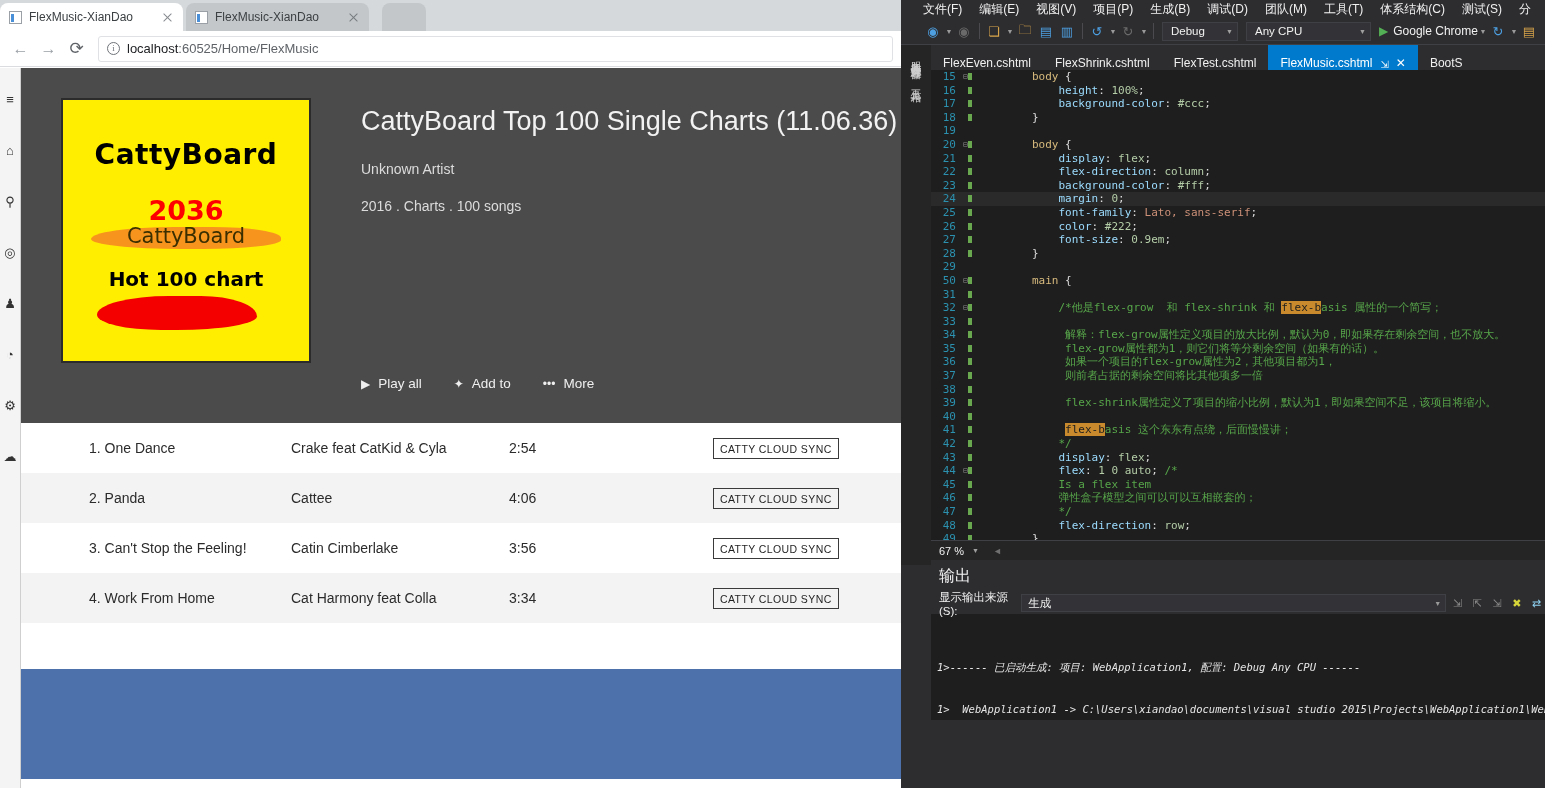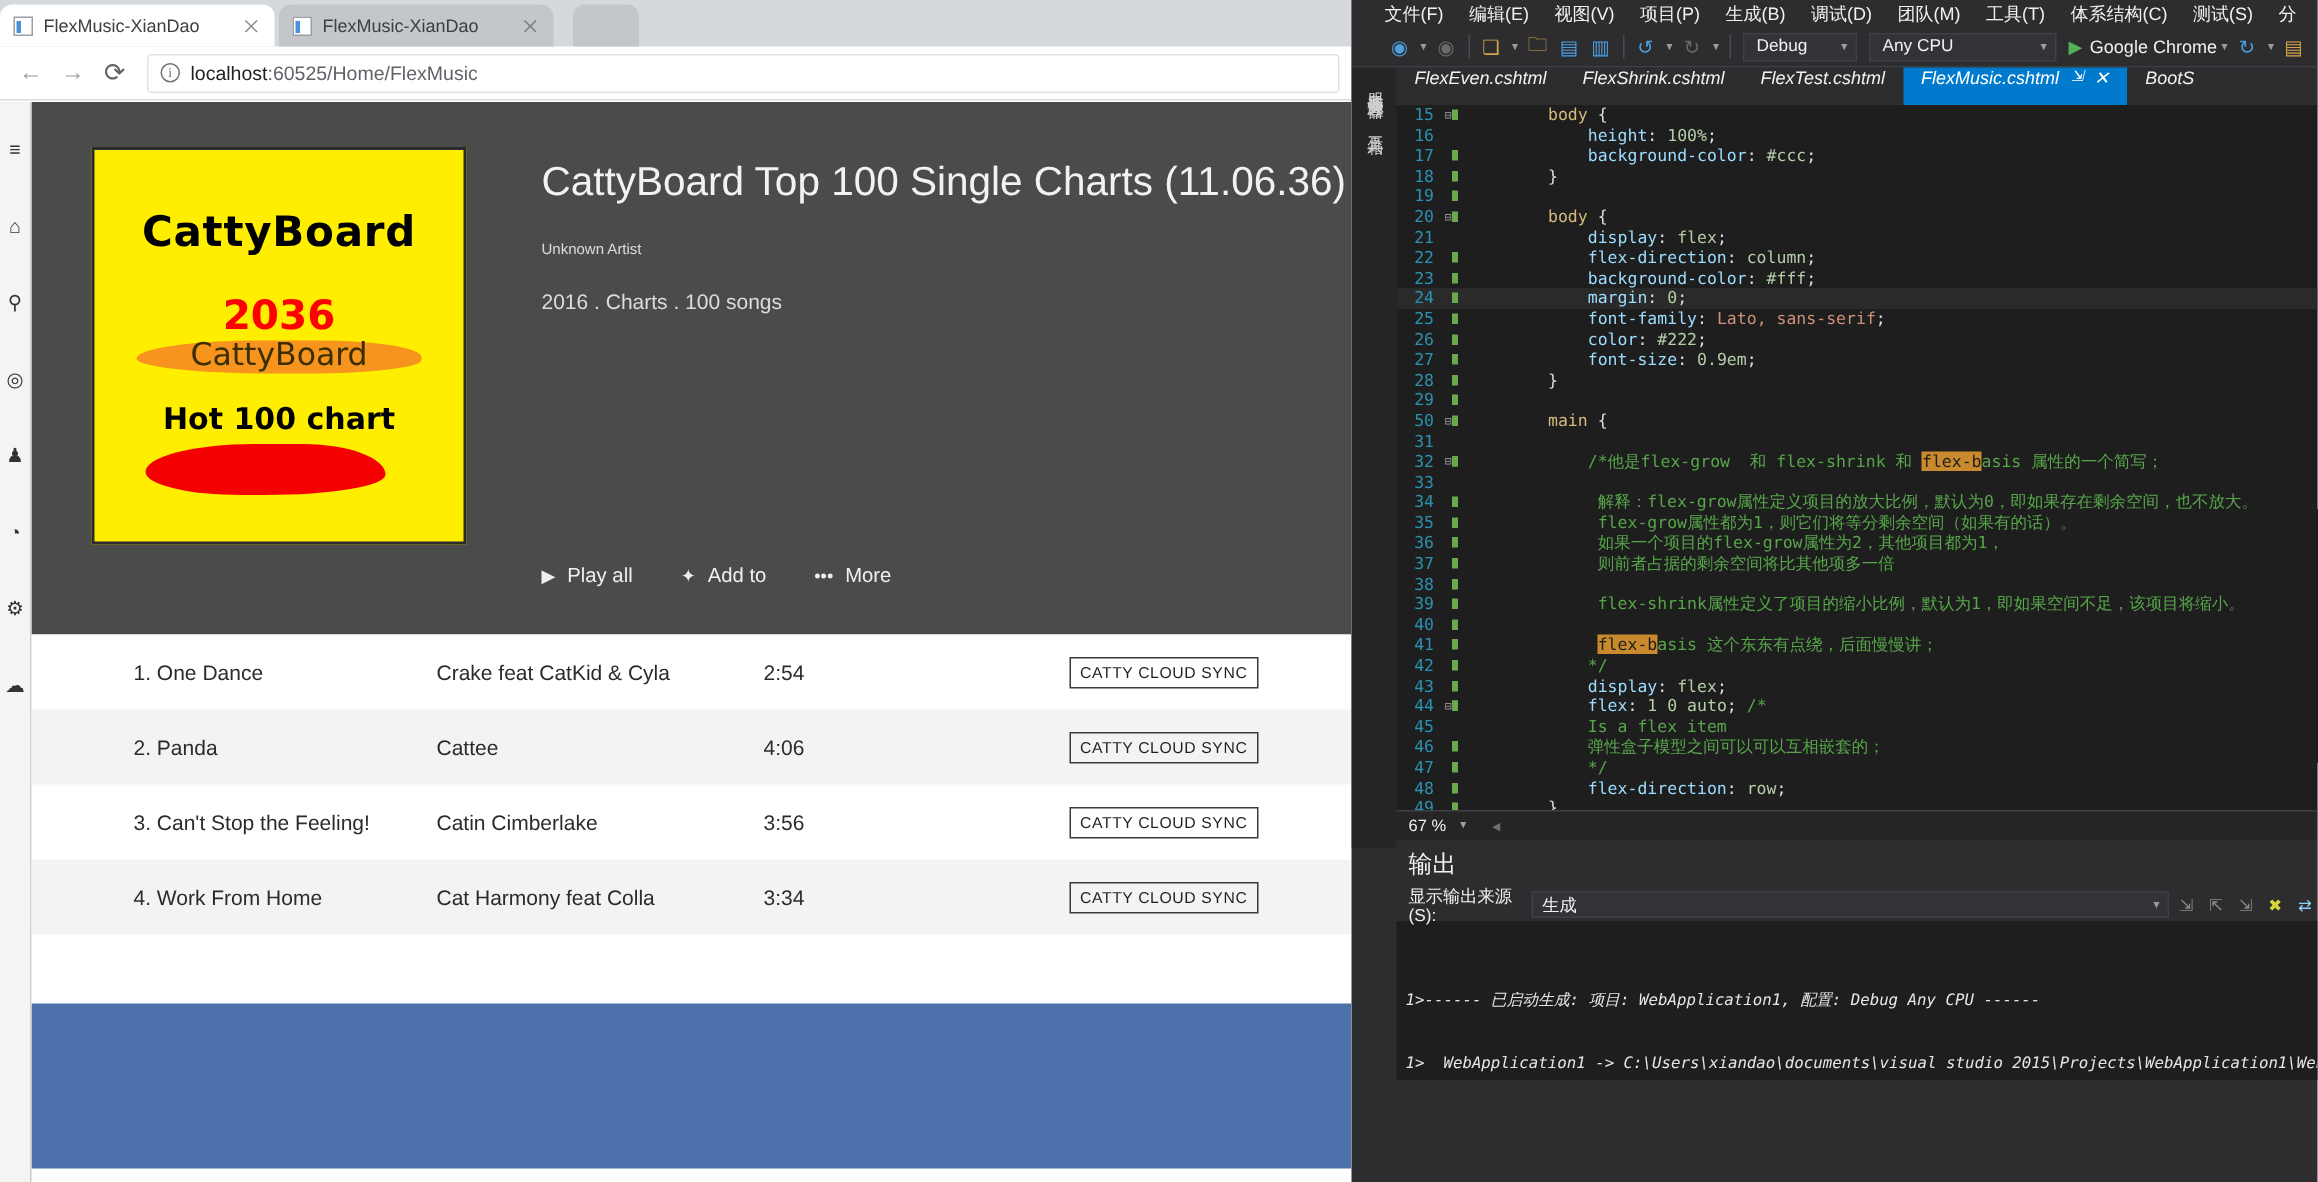--- a/index.html
+++ b/index.html
@@ -60,21 +60,21 @@
   .cv-2 { position:absolute; top:95px; width:100%; text-align:center; font-size:27px; font-weight:bold; color:#f00; }
   .cv-brush-o { position:absolute; top:127px; left:28px; width:190px; height:22px; background:#f7941e;
                 border-radius:48% 40% 45% 52%/60% 55% 45% 50%; }
   .cv-3 { position:absolute; top:124px; width:100%; text-align:center; font-size:21px; color:#3b2f00; }
   .cv-4 { position:absolute; top:167px; width:100%; text-align:center; font-size:20px; font-weight:bold; color:#000; }
   .cv-brush-r { position:absolute; top:196px; left:34px; width:160px; height:34px; background:#f50000;
                 border-radius:45% 35% 50% 40%/55% 60% 40% 45%; }
 
   .meta { padding-left:50px; padding-top:7px; color:#fff; position:relative; flex:1 1 auto; }
   .album-title { font-size:27px; font-weight:300; color:#f2f2f2; line-height:1.2; }
-  .album-artist { font-size:10px; color:#dcdcdc; margin-top:24px; }
+  .album-artist { font-size:14px; color:#dcdcdc; margin-top:24px; }
   .album-sub { font-size:14px; color:#dcdcdc; margin-top:21px; }
   .actions { position:absolute; left:50px; top:278px; display:flex; align-items:center; }
   .act { display:flex; align-items:center; color:#efefef; font-size:13.5px; margin-right:32px; }
   .act .gl { margin-right:8px; font-size:12px; line-height:1; }
 
   .tracklist { background:#fff; }
   .track { display:flex; align-items:center; height:50px; padding-left:68px; font-size:14px; color:#2b2b2b; }
   .track.alt { background:#f3f3f3; }
   .tk-name { width:202px; }
   .tk-artist { width:218px; }
@@ -102,28 +102,28 @@
   .combo .cc { color:#a0a0a0; font-size:7px; margin-left:10px; }
   .run { display:flex; align-items:center; font-size:12px; color:#f1f1f1; margin-left:4px; }
   .run .tri { color:#54b054; font-size:12px; margin-right:5px; }
 
   .vs-body { position:absolute; left:0; top:45px; width:644px; height:743px; }
   .vs-vtabs { position:absolute; left:0; top:0; width:30px; height:520px; background:#252526; }
   .vtab { writing-mode:vertical-rl; font-size:11px; color:#cfcfcf; padding:8px 0; margin-left:7px;
           letter-spacing:1px; }
   .vs-main { position:absolute; left:30px; top:0; right:0; }
   .filetabs { height:25px; background:#2d2d30; display:flex; align-items:stretch; font-size:12px; }
-  .ftab { display:flex; align-items:flex-start; padding:0 12px; color:#f1f1f1; white-space:nowrap;font-style:italic; }
+  .ftab { display:flex; align-items:flex-end; padding:0 12px; color:#f1f1f1; white-space:nowrap; }
   .ftab.active { background:#007acc; color:#fff; }
   .ftab .pin { font-size:10px; margin-left:8px; }
   .ftab .xx { font-size:12px; margin-left:7px; }
 
   .editor { background:#1e1e1e; height:470px; position:relative; overflow:hidden;
             font-family:"DejaVu Sans Mono", monospace; font-size:11px; }
-  .code-row { display:flex; height:13.6px; line-height:13.6px; white-space:pre;align-items:flex-end; }
+  .code-row { display:flex; height:13.6px; line-height:13.6px; white-space:pre; }
   .code-row.hl { background:#2a2a2a; }
   .ln { width:32px; text-align:right; color:#2b91af; padding-right:7px; flex:0 0 auto; }
   .gut { width:16px; flex:0 0 auto; position:relative; }
   .gut.mark:before { content:""; position:absolute; left:5px; top:3px; width:4px; height:7px;
                      background:#6aa84f; }
   .src { flex:1 1 auto; color:#dcdcdc; }
   .k-sel { color:#d7ba7d; }
   .k-prop { color:#9cdcfe; }
   .k-val { color:#ce9178; }
   .k-num { color:#b5cea8; }

